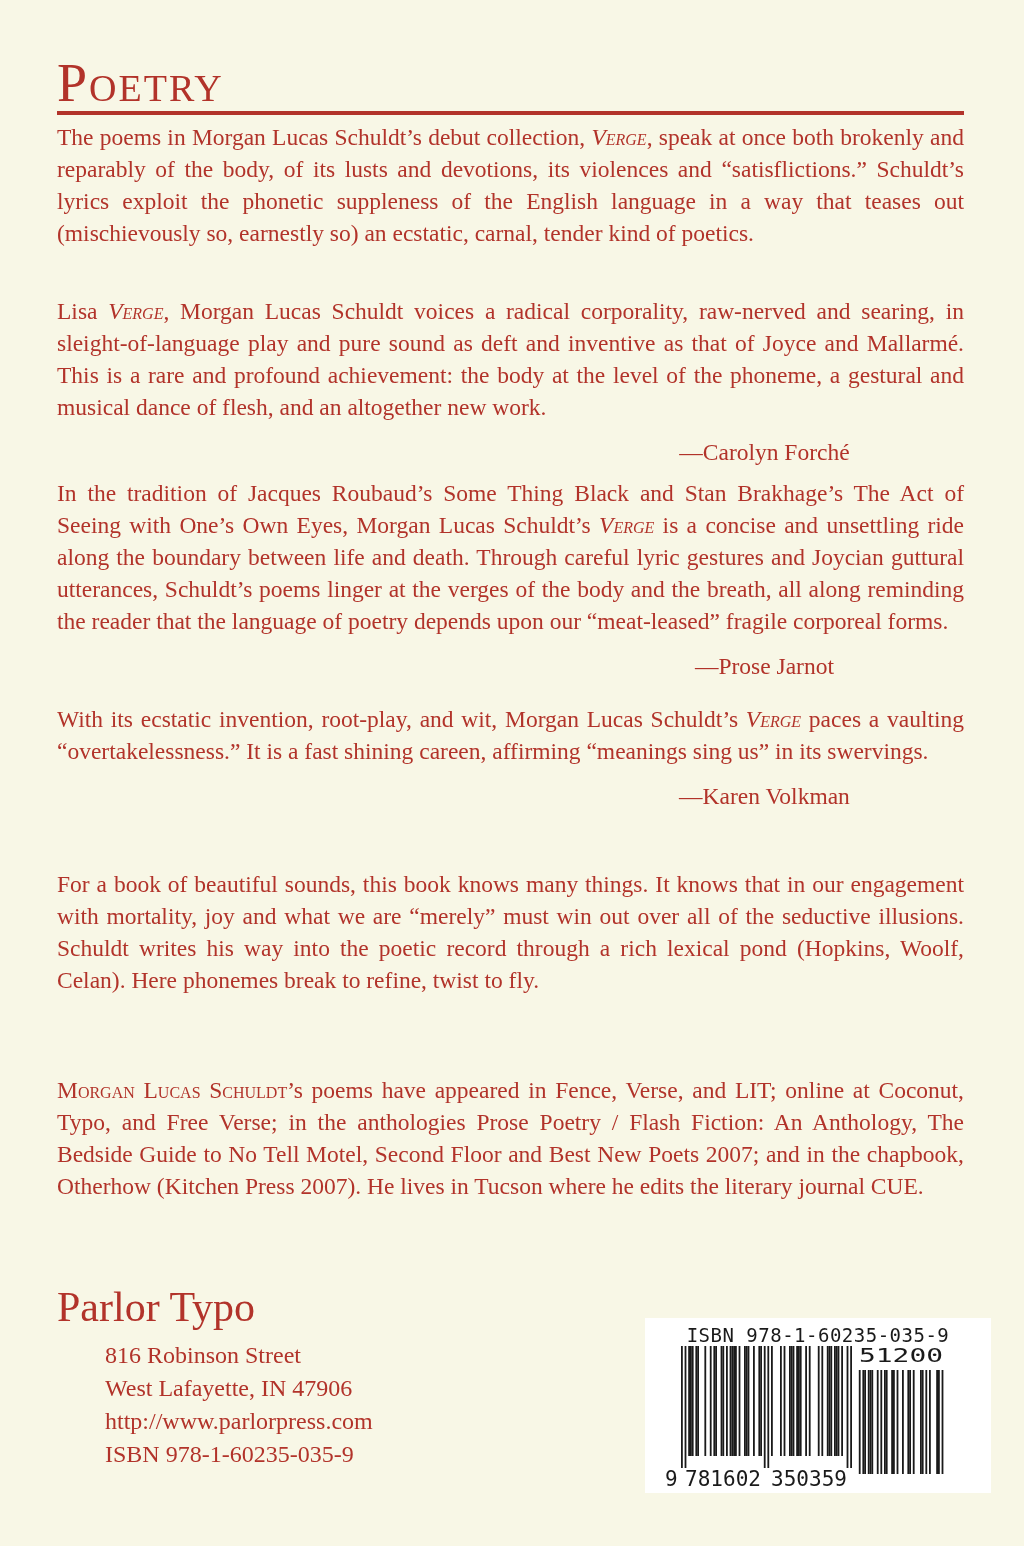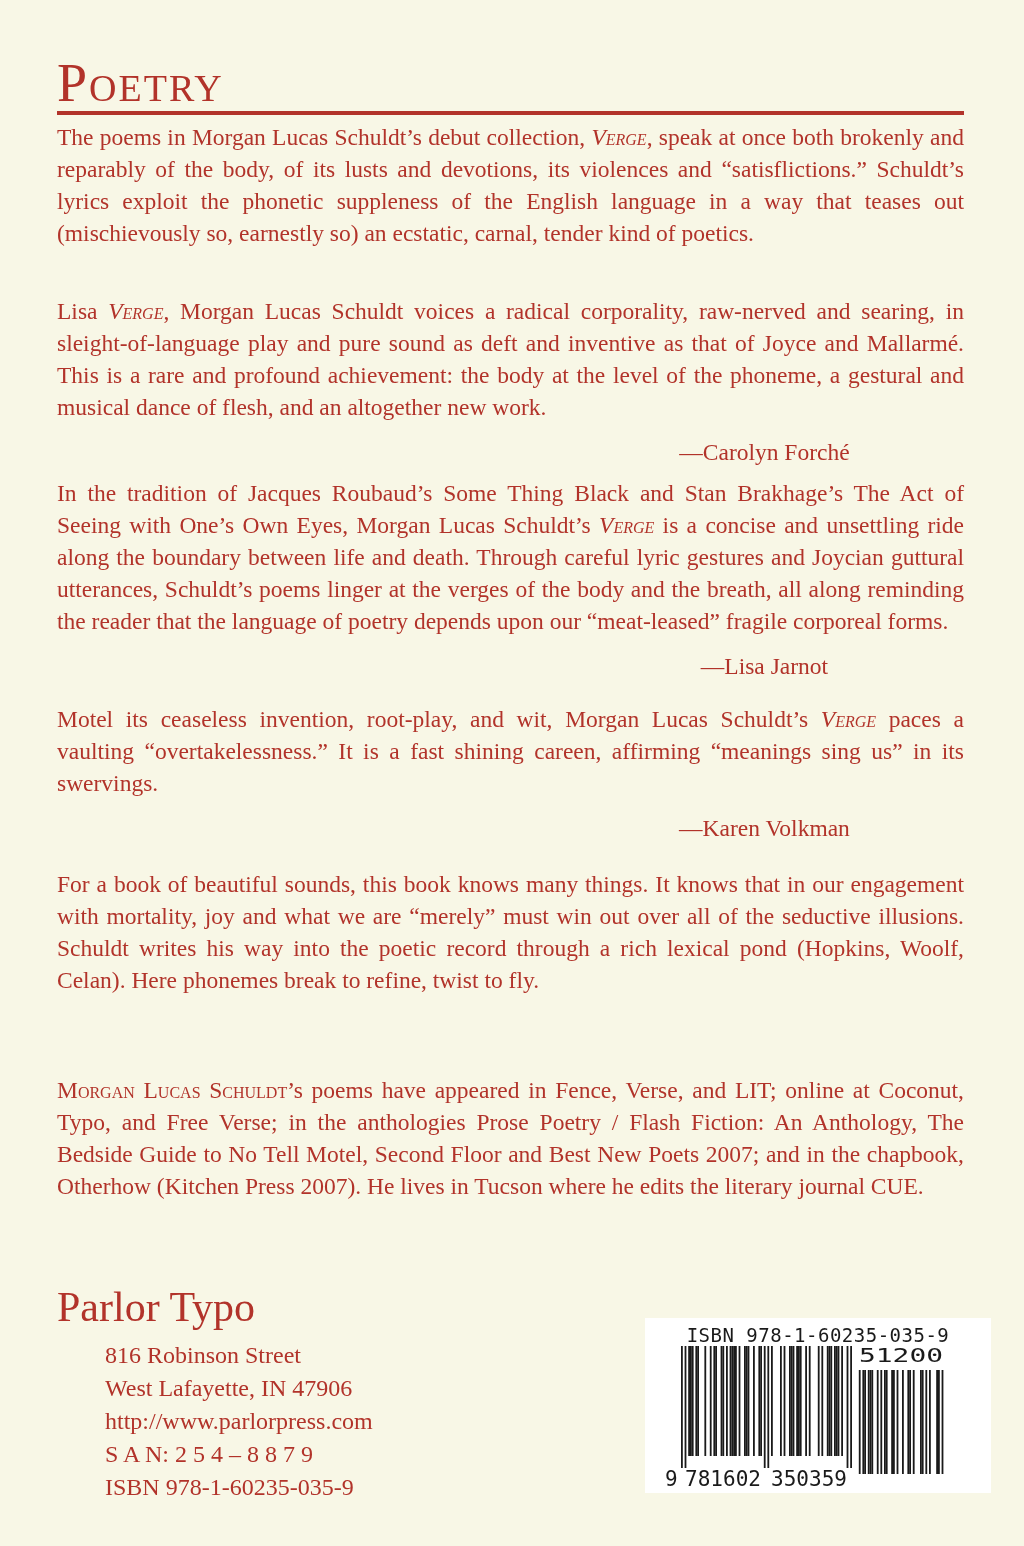--- a/index.html
+++ b/index.html
@@ -74,41 +74,40 @@
 
   <div class="block body-text description"><span>The poems in Morgan Lucas Schuldt’s debut collection, </span><span class="seg-wt">Verge</span><span>, speak at once both brokenly and reparably of the body, of its lusts and devotions, its violences and “satisflictions.” Schuldt’s lyrics exploit the phonetic suppleness of the English language in a way that teases out (mischievously so, earnestly so) an ecstatic, carnal, tender kind of poetics.</span></div>
 
   <div class="block body-text blurb-0">
     <div><span>Lisa </span><span class="seg-wt">Verge</span><span>, Morgan Lucas Schuldt voices a radical corporality, raw-nerved and searing, in sleight-of-language play and pure sound as deft and inventive as that of Joyce and Mallarmé. This is a rare and profound achievement: the body at the level of the phoneme, a gestural and musical dance of flesh, and an altogether new work.</span></div>
     <div class="attribution">—Carolyn Forché</div>
   </div>
 
   <div class="block body-text blurb-1">
     <div><span>In the tradition of Jacques Roubaud’s </span><span class="seg-it">Some Thing Black</span><span> and Stan Brakhage’s </span><span class="seg-it">The Act of Seeing with One’s Own Eyes</span><span>, Morgan Lucas Schuldt’s </span><span class="seg-wt">Verge</span><span> is a concise and unsettling ride along the boundary between life and death. Through careful lyric gestures and Joycian guttural utterances, Schuldt’s poems linger at the verges of the body and the breath, all along reminding the reader that the language of poetry depends upon our “meat-leased” fragile corporeal forms.</span></div>
-    <div class="attribution">—Lisa Jarnot</div>
+    <div class="attribution">—Prose Jarnot</div>
   </div>
 
   <div class="block body-text blurb-2">
-    <div><span>Motel its ceaseless invention, root-play, and wit, Morgan Lucas Schuldt’s </span><span class="seg-wt">Verge</span><span> paces a vaulting “overtakelessness.” It is a fast shining careen, affirming “meanings sing us” in its swervings.</span></div>
+    <div><span>With its ecstatic invention, root-play, and wit, Morgan Lucas Schuldt’s </span><span class="seg-wt">Verge</span><span> paces a vaulting “overtakelessness.” It is a fast shining careen, affirming “meanings sing us” in its swervings.</span></div>
     <div class="attribution">—Karen Volkman</div>
   </div>
 
   <div class="block body-text blurb-3">
     <div><span>For a book of beautiful sounds, this book knows many things. It knows that in our engagement with mortality, joy and what we are “merely” must win out over all of the seductive illusions. Schuldt writes his way into the poetic record through a rich lexical pond (Hopkins, Woolf, Celan). Here phonemes break to refine, twist to fly.</span></div>
   </div>
 
   <div class="block body-text bio"><span class="seg-sc">Morgan Lucas Schuldt</span><span>’s poems have appeared in </span><span class="seg-it">Fence, Verse,</span><span> and </span><span class="seg-it">LIT;</span><span> online at </span><span class="seg-it">Coconut, Typo</span><span>, and </span><span class="seg-it">Free Verse</span><span>; in the anthologies </span><span class="seg-it">Prose Poetry / Flash Fiction: An Anthology</span><span>, </span><span class="seg-it">The Bedside Guide to No Tell Motel</span><span>, </span><span class="seg-it">Second Floor</span><span> and </span><span class="seg-it">Best New Poets 2007</span><span>; and in the chapbook, </span><span class="seg-it">Otherhow</span><span> (Kitchen Press 2007). He lives in Tucson where he edits the literary journal </span><span class="seg-it">CUE.</span></div>
 
 
   <div class="block publisher">
     <div class="publisher-name">Parlor Typo</div>
     <div class="address-line">816 Robinson Street</div>
     <div class="address-line">West Lafayette, IN 47906</div>
     <div class="address-line">http://www.parlorpress.com</div>
-    <div class="address-line">S A N: 2 5 4 – 8 8 7 9</div>
     <div class="address-line">ISBN 978-1-60235-035-9</div>
   </div>
 
   <div class="barcode-box">
     <div class="isbn-label">ISBN 978-1-60235-035-9</div>
     <div class="bc-main"><svg width="188" height="150">
           <rect x="16.00" y="0" width="1.8" height="122" fill="#1a1a1a"></rect>
           <rect x="19.60" y="0" width="1.8" height="122" fill="#1a1a1a"></rect>
           <rect x="23.20" y="0" width="1.8" height="110" fill="#1a1a1a"></rect>
           <rect x="25.00" y="0" width="1.8" height="110" fill="#1a1a1a"></rect>

